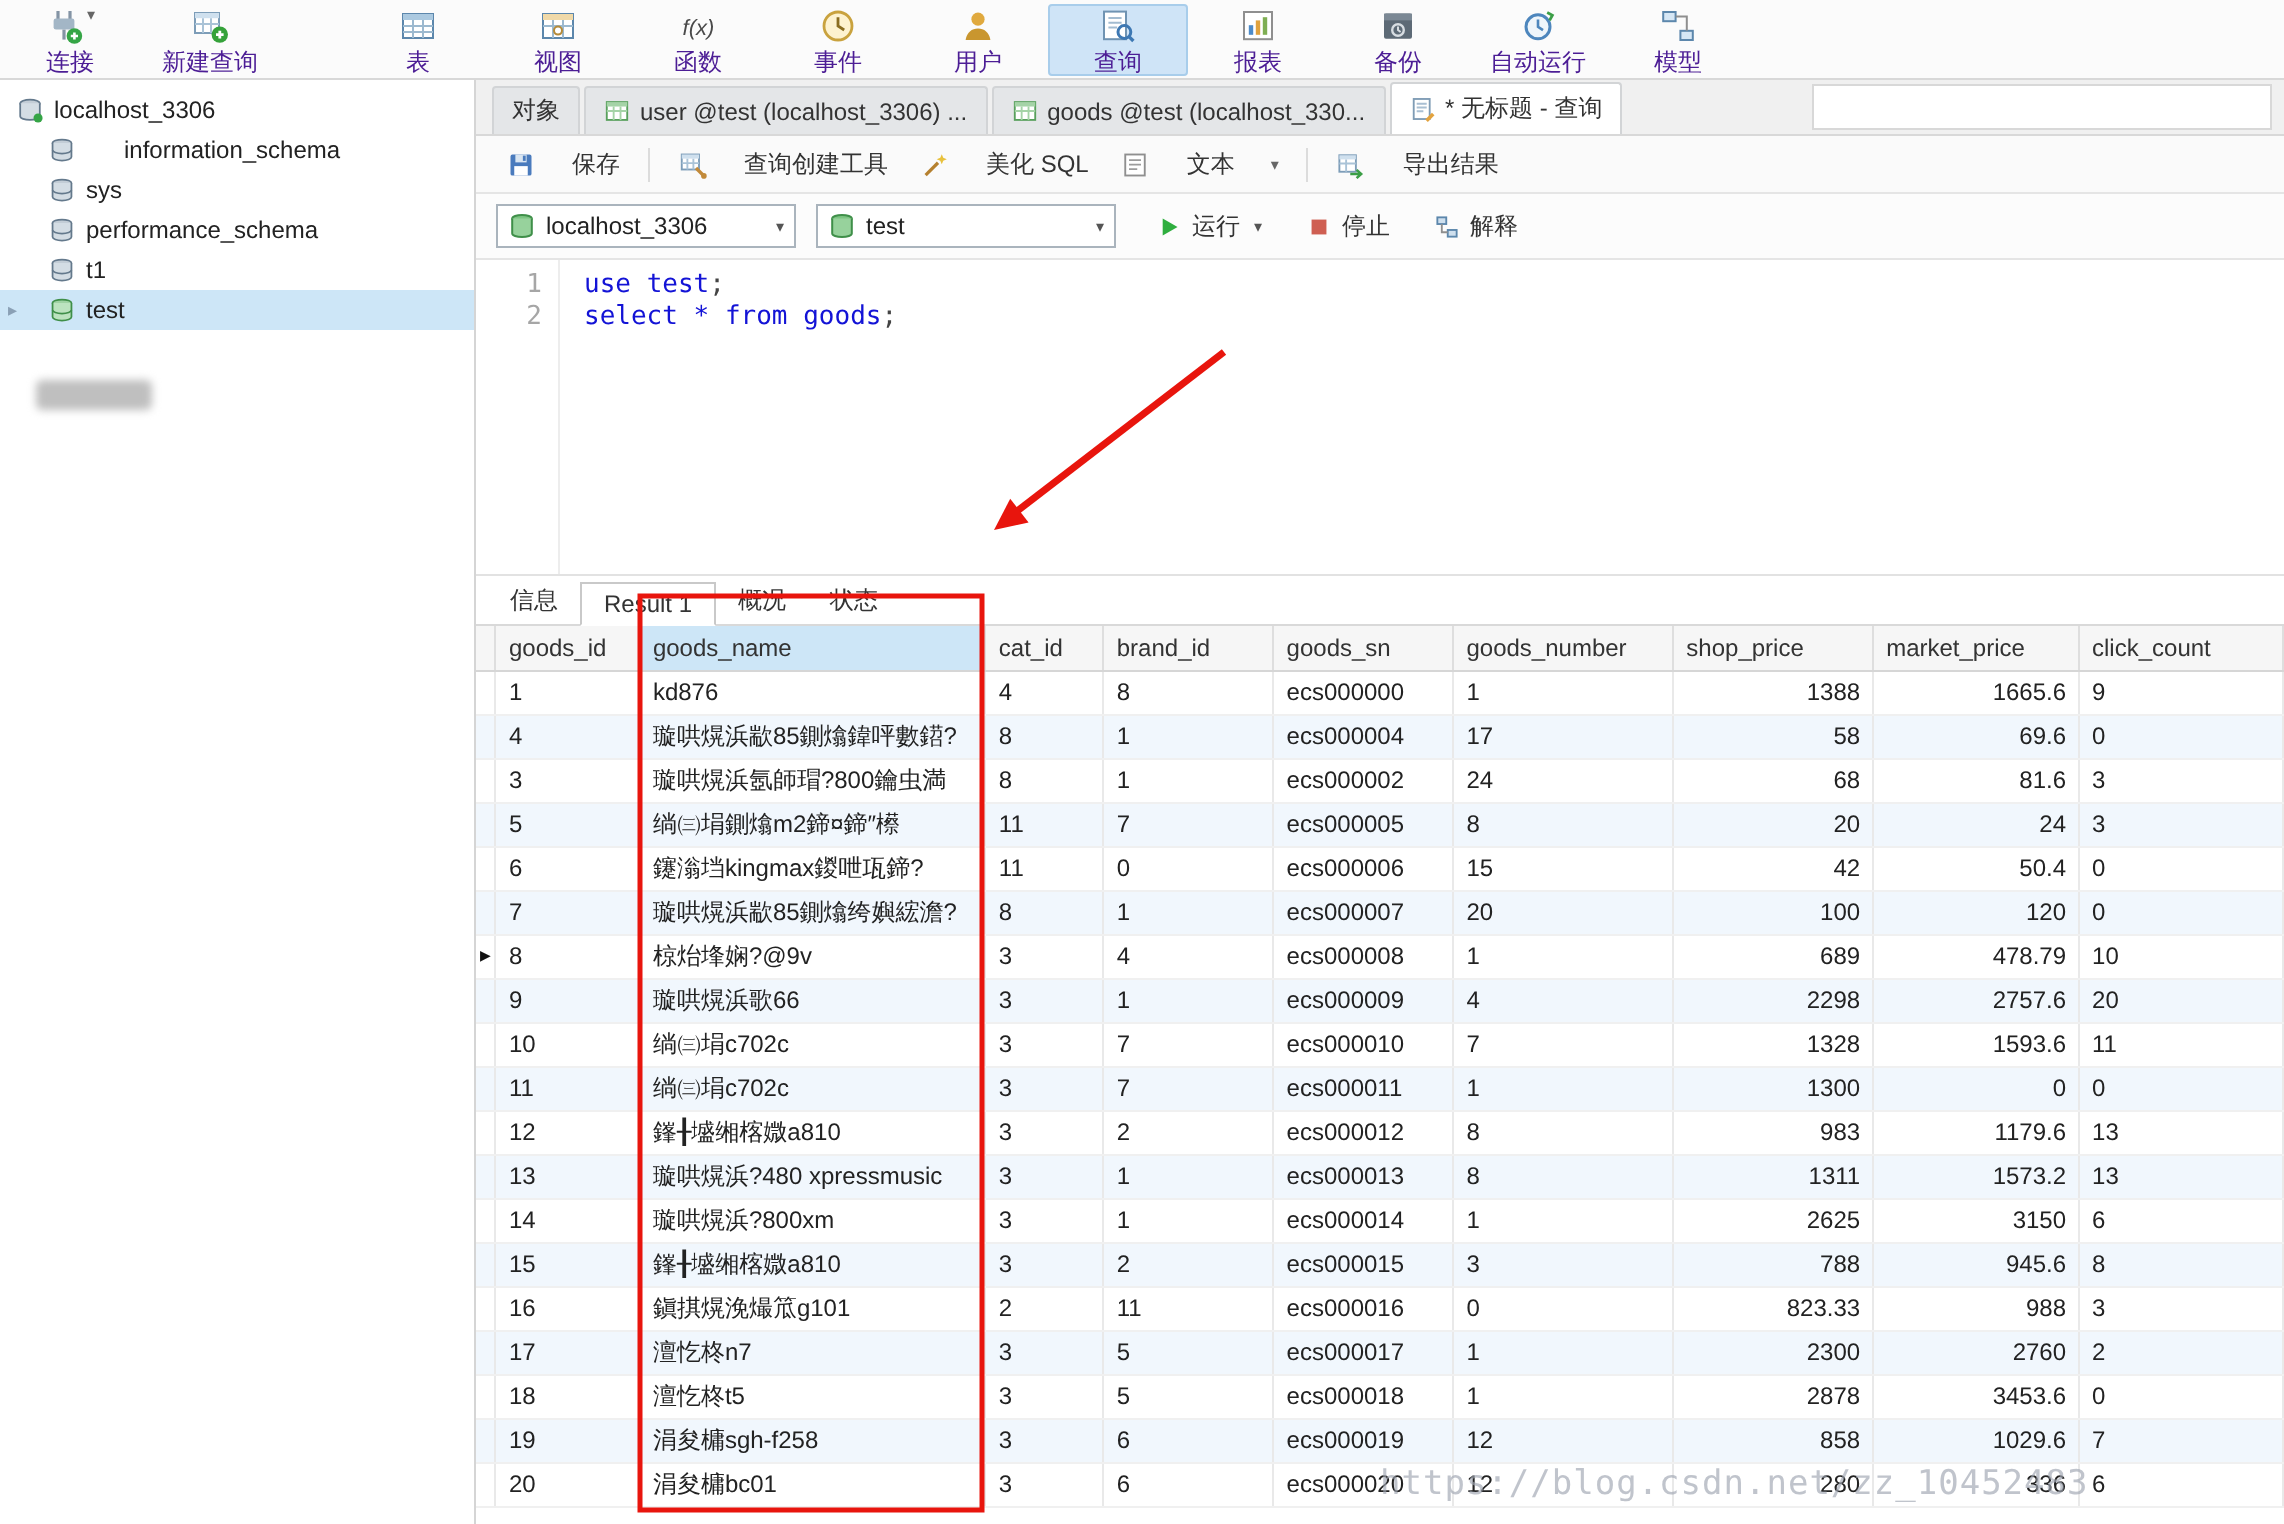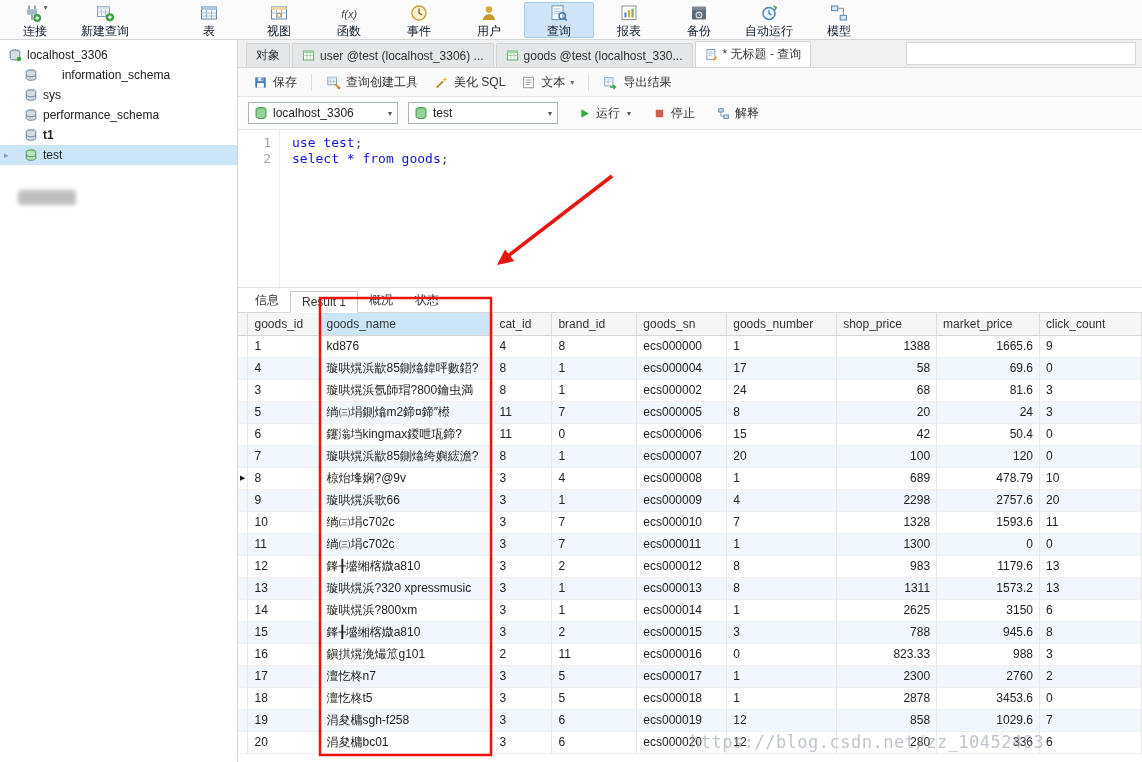--- a/index.html
+++ b/index.html
@@ -11,38 +11,38 @@
 .i20{width:20px;height:20px}.i15{width:15px;height:15px}.i14{width:14px;height:14px}.i13{width:13px;height:13px}
 
 #topbar{height:40px;background:#fbfbfb;border-bottom:1px solid #d8d8d8;display:flex;align-items:center;padding-left:6px}
 .tb-item{height:36px;width:70px;display:flex;flex-direction:column;align-items:center;justify-content:center;gap:2px;border-radius:2px;cursor:default}
 .tb-item:nth-child(1){width:58px}
 .tb-item:nth-child(2){width:82px}
 .tb-spacer{width:28px;height:36px}
 .tb-item.active{background:#cfe4f7;border:1px solid #a8cdeb}
 .tb-icon-row{display:flex;align-items:flex-start;gap:1px}
 .tb-caret{font-size:8px;color:#666;line-height:10px}
-.tb-label{font-size:12px;line-height:12px;white-space:nowrap;color:#0f172a}
+.tb-label{font-size:12px;line-height:12px;white-space:nowrap;color:#4c1d95}
 
 #content{display:flex;height:722px}
 #sidebar{width:238px;flex:none;border-right:1px solid #d5d5d5;position:relative;background:#fff}
 #tree{padding-top:5px}
 .tree-row{height:20px;display:flex;align-items:center;gap:5px;position:relative;font-size:12px;color:#222;white-space:nowrap}
 .tree-row.selected{background:var(--sel-blue)}
 .chev{position:absolute;left:4px;font-size:9px;color:#8aa0b5}
 #redacted{position:absolute;left:18px;top:150px;width:58px;height:15px;background:#bfbfbf;border-radius:3px;filter:blur(2px)}
 #main{flex:1;display:flex;flex-direction:column;min-width:0}
 
 #doc-tabs{height:28px;background:#f0f0f0;border-bottom:1px solid #d8d8d8;display:flex;align-items:flex-end;padding:0 6px 0 8px}
 .doc-tab{height:24px;display:flex;align-items:center;gap:5px;padding:0 9px;margin-right:2px;font-size:12px;color:#333;background:#e4e6e8;border:1px solid #d2d4d6;border-bottom:none;border-radius:2px 2px 0 0;white-space:nowrap}
 .doc-tab.active{background:#fff;height:26px}
 #tab-filter{margin-left:auto;margin-bottom:2px;width:230px;height:23px;background:#fff;border:1px solid #d8d8d8}
 
 #qtoolbar1{height:29px;background:#fafafa;border-bottom:1px solid #e5e5e5;display:flex;align-items:center;padding:0 8px;gap:2px}
-.qt-btn{display:flex;align-items:center;gap:5px;padding:3px 7px;font-size:12px;color:#333;border-radius:2px;white-space:nowrap}
+.qt-btn{display:flex;align-items:center;gap:18px;padding:3px 7px;font-size:12px;color:#333;border-radius:2px;white-space:nowrap}
 .qt-caret{font-size:8px;color:#666}
 .vsep{width:1px;height:17px;background:#dcdcdc;margin:0 5px}
 #qtoolbar2{height:33px;background:#fcfcfc;border-bottom:1px solid #e5e5e5;display:flex;align-items:center;padding:0 10px;gap:10px}
 .combo{width:150px;height:22px;border:1px solid #aab4bd;background:#fff;display:flex;align-items:center;gap:5px;padding:0 5px;font-size:12px;color:#222}
 .combo-caret{margin-left:auto;font-size:8px;color:#555}
 .qbtn{display:flex;align-items:center;gap:5px;font-size:12px;color:#333;padding:3px 6px;white-space:nowrap}
 .qbtn .combo-caret{margin-left:2px}
 
 #editor{height:158px;display:flex;background:#fff;border-bottom:1px solid #e2e2e2;font-family:"DejaVu Sans Mono","Liberation Mono",monospace;font-size:13px}
 #gutter{width:42px;flex:none;text-align:right;padding:5px 8px 0 0;color:#a6a6a6;border-right:1px solid #ededed;background:#fff}
@@ -262,21 +262,21 @@
           <div class="tree-row" style="padding-left: 24px;">
             <span class="icn i14">
               <svg viewBox="0 0 16 16">
                 <ellipse cx="8" cy="4" rx="5.4" ry="2" fill="#c3cdd6" stroke="#64798c"></ellipse>
                 <path d="M2.6 4v8c0 1.1 2.4 2 5.4 2s5.4-.9 5.4-2V4" fill="#d4dde4" stroke="#64798c"></path>
                 <path d="M2.6 8c0 1.1 2.4 2 5.4 2s5.4-.9 5.4-2" fill="none" stroke="#64798c"></path>
               </svg>
             </span>
             <span class="tree-label">performance_schema</span>
           </div>
-          <div class="tree-row" style="padding-left: 24px; font-weight: bold;">
+          <div class="tree-row" style="padding-left: 24px;">
             <span class="icn i14">
               <svg viewBox="0 0 16 16">
                 <ellipse cx="8" cy="4" rx="5.4" ry="2" fill="#c3cdd6" stroke="#64798c"></ellipse>
                 <path d="M2.6 4v8c0 1.1 2.4 2 5.4 2s5.4-.9 5.4-2V4" fill="#d4dde4" stroke="#64798c"></path>
                 <path d="M2.6 8c0 1.1 2.4 2 5.4 2s5.4-.9 5.4-2" fill="none" stroke="#64798c"></path>
               </svg>
             </span>
             <span class="tree-label">t1</span>
           </div>
           <div class="tree-row selected" style="padding-left: 24px;">
@@ -608,21 +608,21 @@
                 <td>2</td>
                 <td>ecs000012</td>
                 <td>8</td>
                 <td class="num">983</td>
                 <td class="num">1179.6</td>
                 <td>13</td>
               </tr>
               <tr class="alt">
                 <td class="gut-cell"></td>
                 <td>13</td>
-                <td>璇哄熀浜?320 xpressmusic</td>
+                <td>璇哄熀浜?480 xpressmusic</td>
                 <td>3</td>
                 <td>1</td>
                 <td>ecs000013</td>
                 <td>8</td>
                 <td class="num">1311</td>
                 <td class="num">1573.2</td>
                 <td>13</td>
               </tr>
               <tr>
                 <td class="gut-cell"></td>

